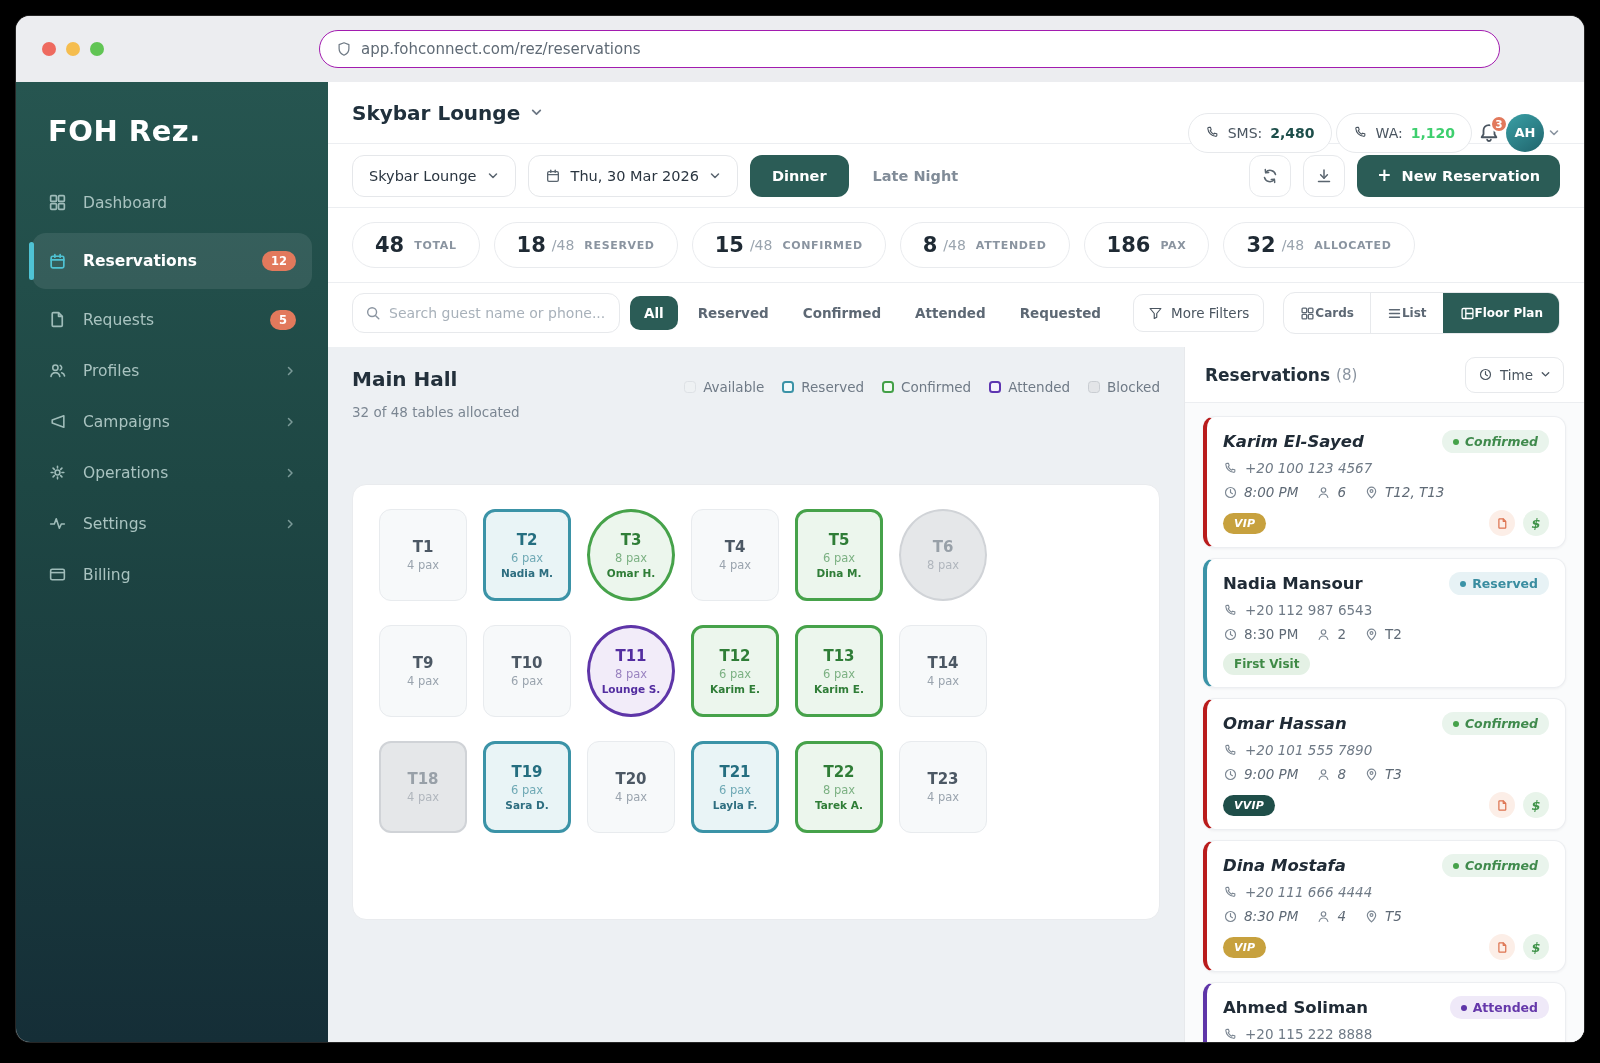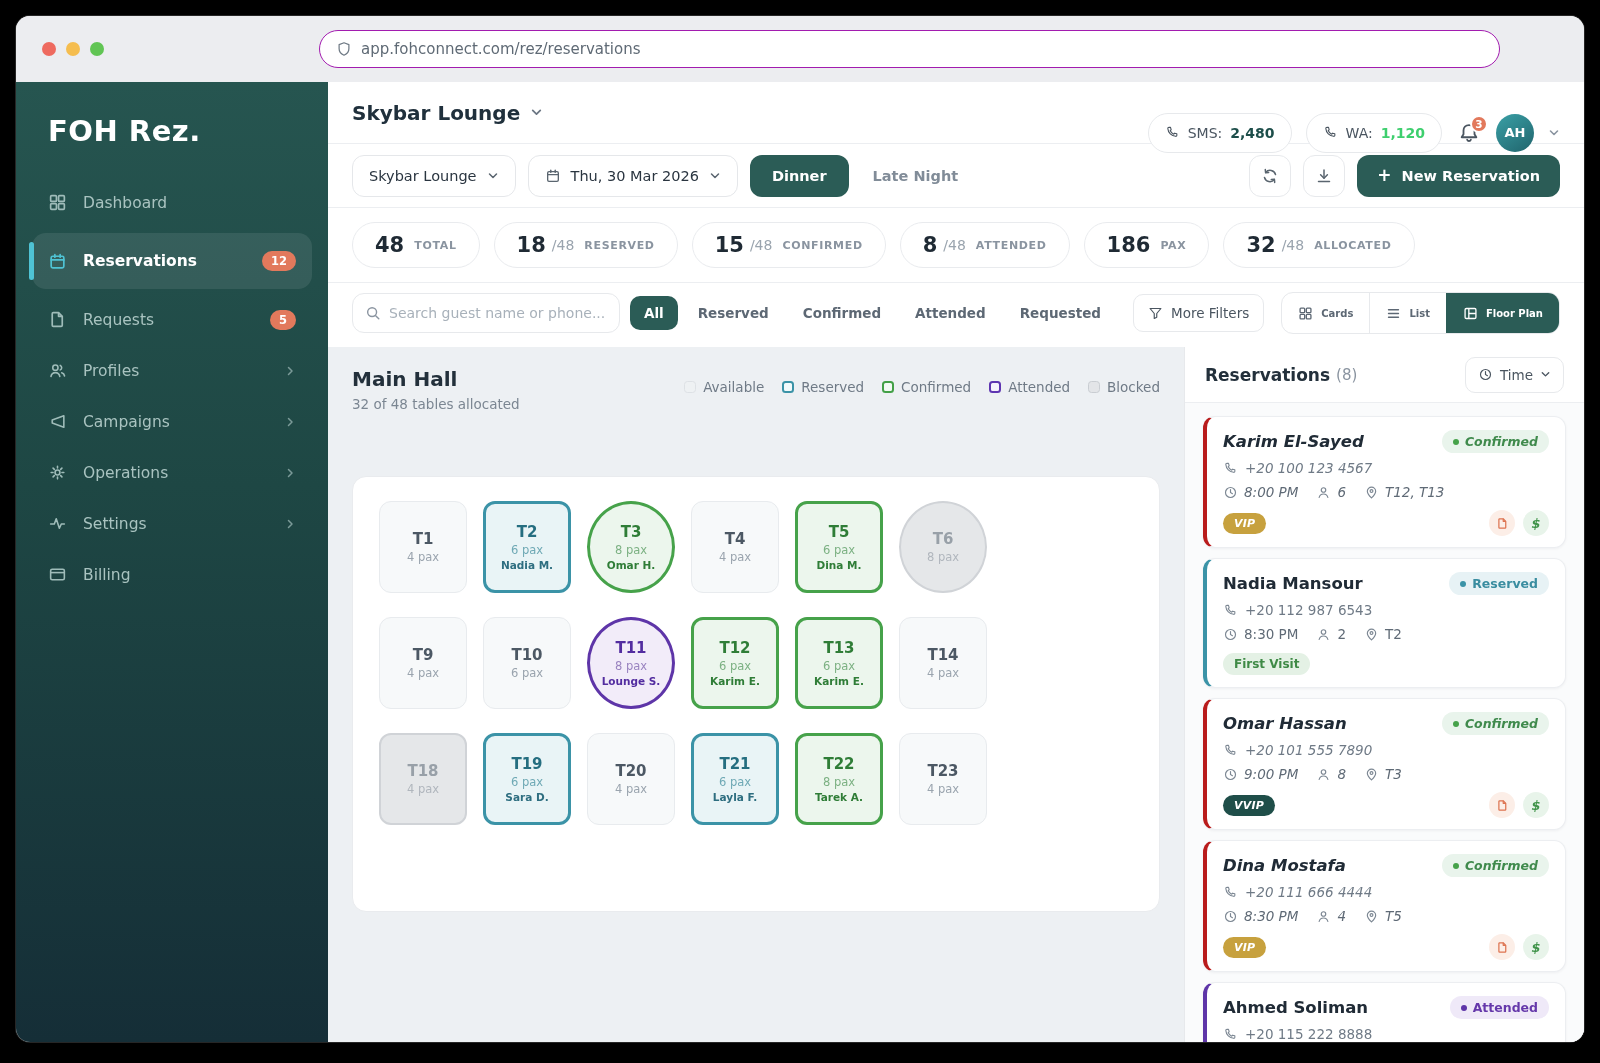--- a/index.html
+++ b/index.html
@@ -39,21 +39,21 @@
     padding:3px 9px; border-radius:999px; }
   .nav-chev { margin-left:auto; color:#7b9a98; display:flex; }
 
   
   .main { flex:1; min-width:0; display:flex; flex-direction:column; background:#fff; }
 
   .page-header { height:62px; flex-shrink:0; display:flex; align-items:center;
     padding:0 24px; border-bottom:1px solid #eceef1; }
   .venue-title { font-size:20px; font-weight:700; color:#20303c; display:flex; align-items:center; gap:10px; }
   .venue-title .chev { color:#6b7683; display:flex; }
-  .header-right { margin-left:auto; display:flex; align-items:center; gap:14px;margin-top:40px; }
+  .header-right { margin-left:auto; display:flex; align-items:center; gap:4px;margin-top:40px; }
   .credit-pill { height:40px; border:1px solid #e7e9ec; border-radius:20px; display:flex;
     align-items:center; gap:8px; padding:0 16px; font-size:14px; color:#4a5560; background:#fff; }
   .credit-pill .num-sms { font-weight:700; color:#1d4e4a; }
   .credit-pill .num-wa { font-weight:700; color:#3ecf6e; }
   .bell-wrap { position:relative; display:flex; color:#4a5560; cursor:pointer; margin:0 2px; }
   .bell-badge { position:absolute; top:-7px; right:-8px; background:#e2795c; color:#fff;
     font-size:10.5px; font-weight:700; width:18px; height:18px; border-radius:50%;
     display:flex; align-items:center; justify-content:center; border:2px solid #fff; }
   .avatar { width:38px; height:38px; border-radius:50%; background:linear-gradient(145deg,#3aa0a6,#20646c);
     color:#fff; font-size:13px; font-weight:700; display:flex; align-items:center; justify-content:center; }
@@ -90,31 +90,31 @@
     font-family:inherit; background:transparent; }
   .search-box input::placeholder { color:#a8b1ba; }
   .fpill { height:34px; border-radius:10px; padding:0 14px; font-size:13.5px; font-weight:600;
     display:flex; align-items:center; color:#5d6874; cursor:pointer; background:transparent; margin-left:2px;}
   .fpill.active { background:#2b5c56; color:#fff; }
   .morefilters-btn { height:38px; border:1px solid #e7e9ec; border-radius:10px; background:#fff;
     display:flex; align-items:center; gap:8px; padding:0 14px; font-size:13.5px; color:#4a5560;
     cursor:pointer; margin-left:10px; }
   .view-toggle { margin-left:auto; display:flex; border:1px solid #e7e9ec; border-radius:12px;
     overflow:hidden; background:#fff; }
-  .view-seg { height:40px; padding:0 16px; display:flex; align-items:center; gap:8px;
-    font-size:10px; font-weight:600; color:#5d6874; cursor:pointer; border-left:1px solid #e7e9ec; }
+  .view-seg { height:40px; padding:0 16px; display:flex; align-items:center; 
+    font-size:12px; font-weight:600; color:#5d6874; cursor:pointer; border-left:1px solid #e7e9ec; }
   .view-seg:first-child { border-left:none; }
   .view-seg.active { background:#2b5c56; color:#fff; border-left-color:#2b5c56; }
 
   
   .content { flex:1; min-height:0; display:flex; background:#edf0f3; }
   .floor-zone { flex:1; min-width:0; padding:20px 24px; display:flex; flex-direction:column;gap:48px; }
   .zone-head { display:flex; align-items:flex-start; }
   .zone-title { font-size:20px; font-weight:700; color:#23303b; }
-  .zone-sub { font-size:13.5px; color:#7b8692; margin-top:5px; }
+  .zone-sub { font-size:13.5px; color:#7b8692; margin-top:13px; }
   .legend { margin-left:auto; display:flex; gap:18px; align-items:center; padding-top:12px; }
   .legend-item { display:flex; align-items:center; gap:7px; font-size:13.5px; color:#6f7a86; }
   .sw { width:12px; height:12px; border-radius:3.5px; }
   .sw.available { background:#eef1f3; border:1px solid #dde1e5; }
   .sw.reserved { background:#f2fafb; border:2.5px solid #3b93a7; }
   .sw.confirmed { background:#f2faf3; border:2.5px solid #43a047; }
   .sw.attended { background:#f6f1fc; border:2.5px solid #5e35b1; }
   .sw.blocked { background:#e3e5e8; border:1px solid #c9cdd2; }
 
   .floor-card { margin-top:16px; background:#fff; border:1px solid #e9ebee; border-radius:14px;

